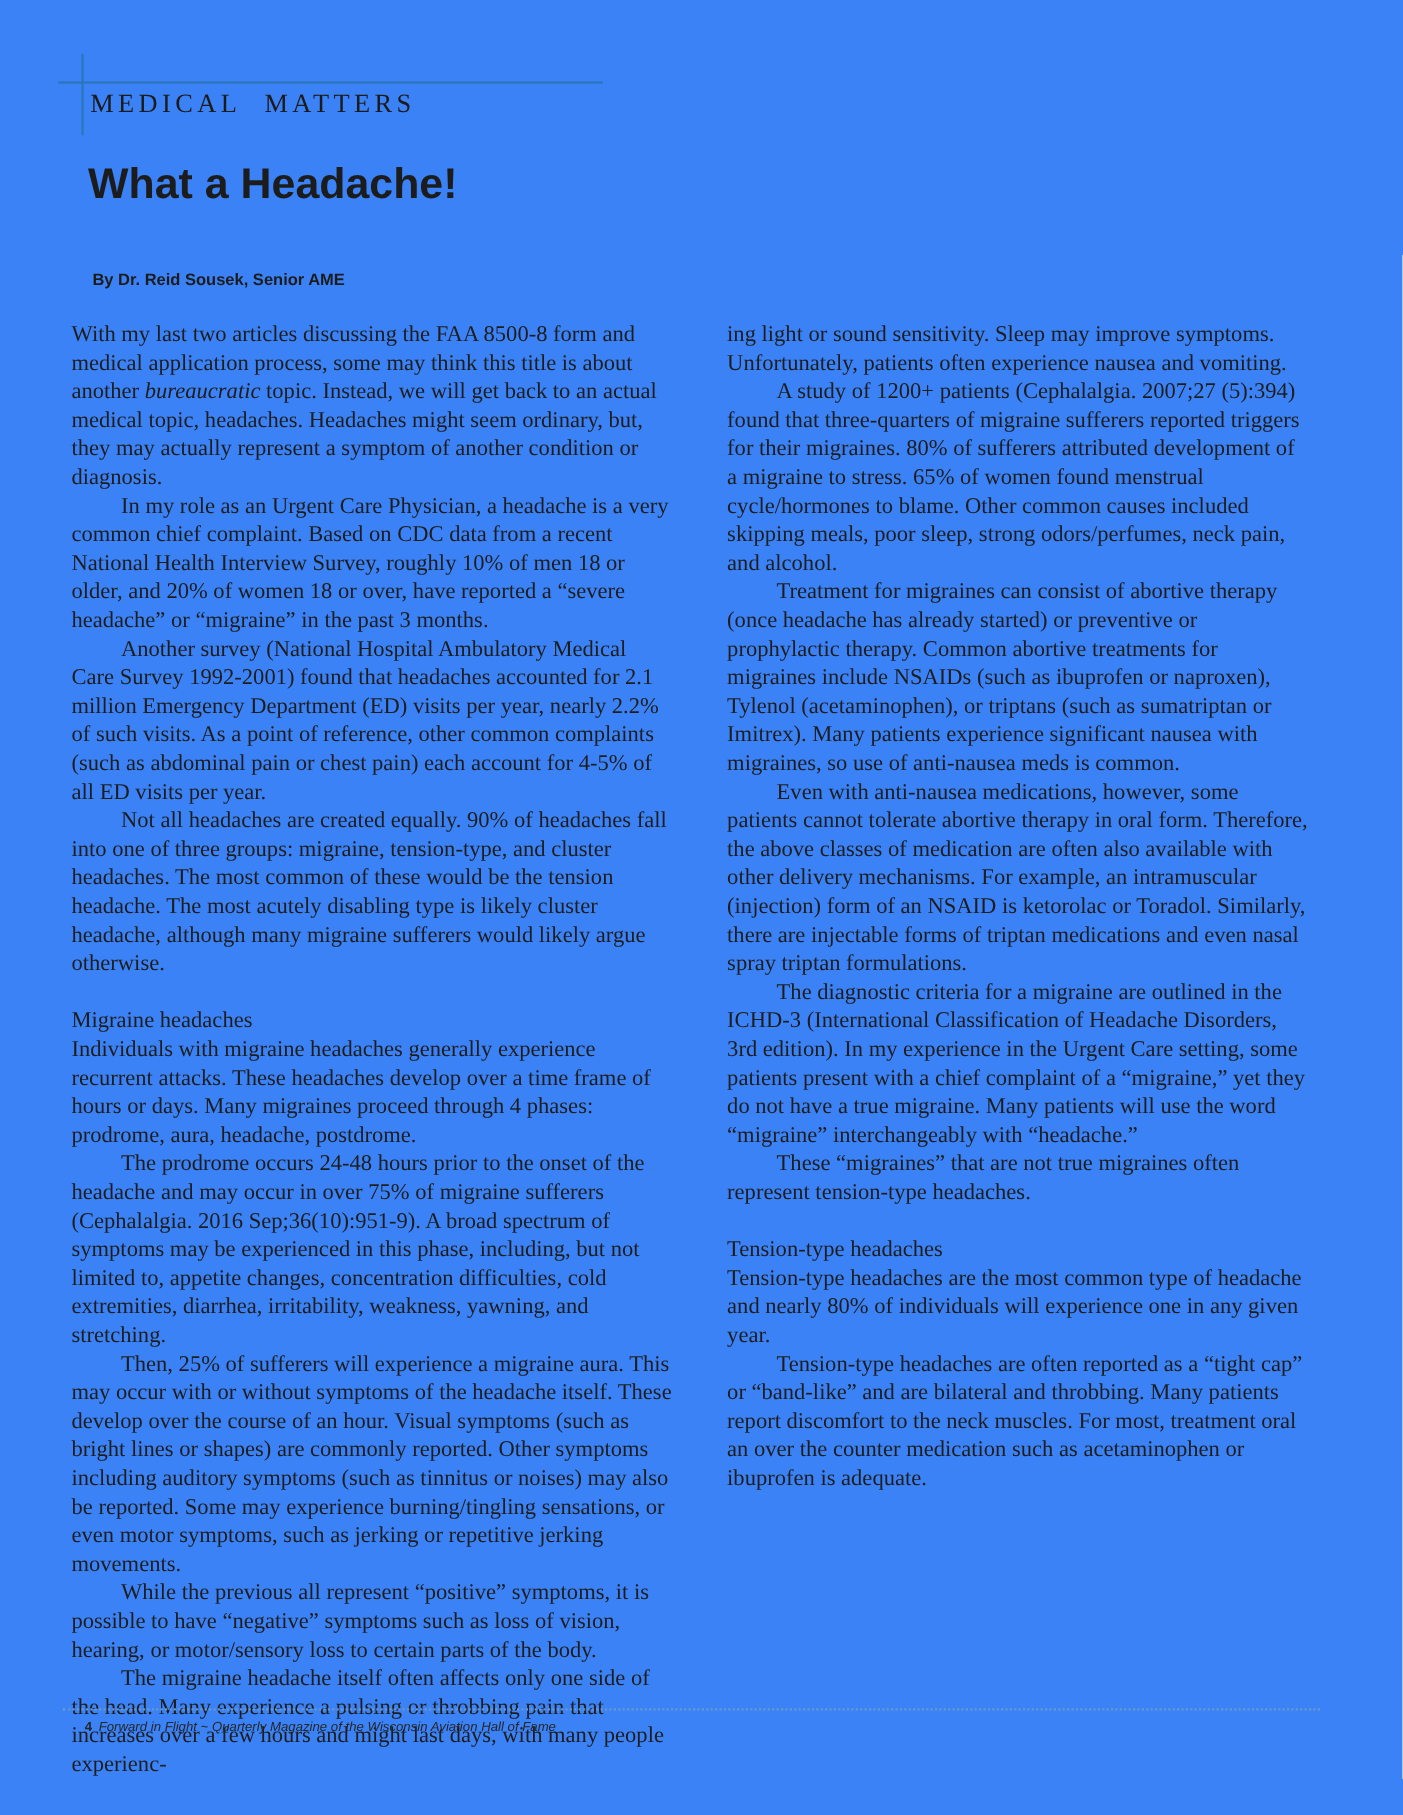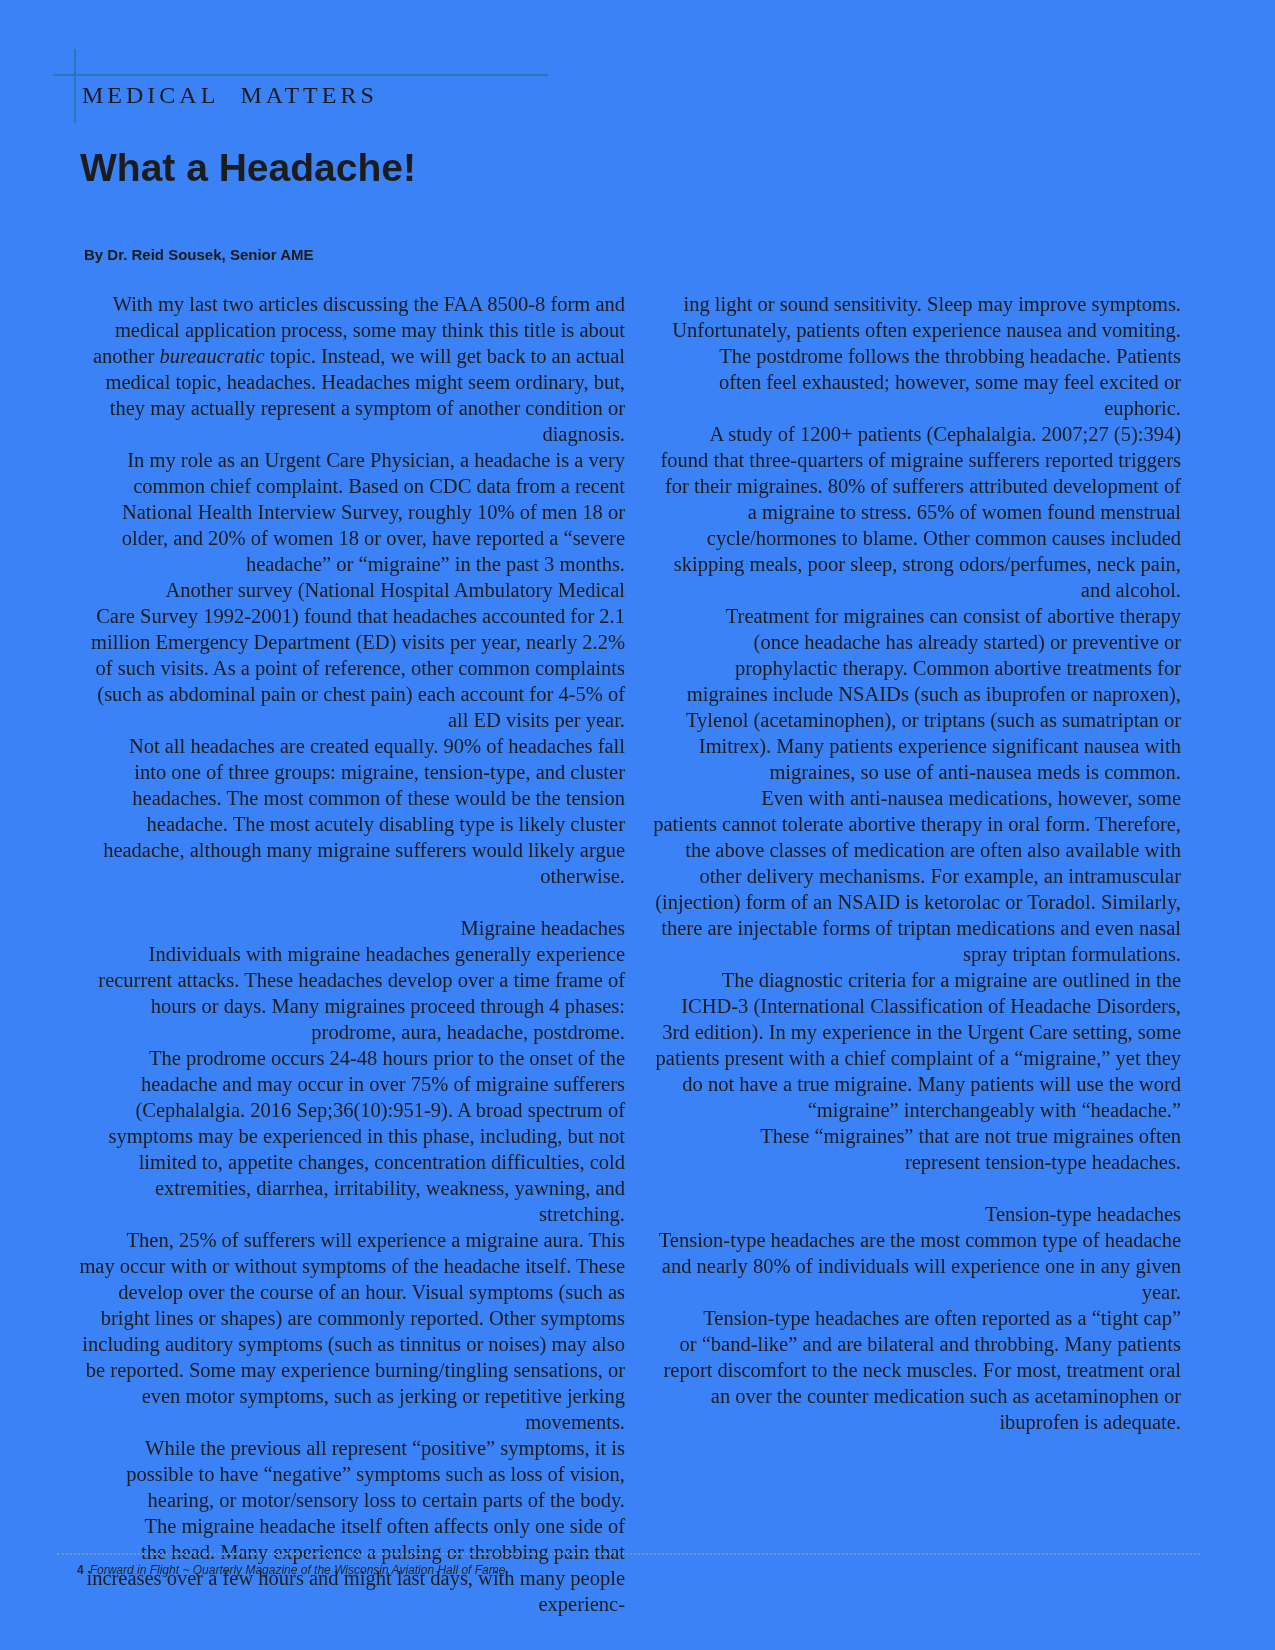--- a/index.html
+++ b/index.html
@@ -36,24 +36,24 @@
     font-family:"Liberation Sans","DejaVu Sans",sans-serif;
     font-weight:bold;font-size:39px;color:#1c1c1c;text-align:center;
   }
   .byline{
     position:absolute;left:84px;top:246px;
     font-family:"Liberation Sans","DejaVu Sans",sans-serif;
     font-weight:bold;font-size:15px;color:#1c1c1c;
   }
   
   .columns{
-    position:absolute;left:77px;top:291px;width:1120px;
-    display:flex;gap:28px;
+    position:absolute;left:65px;top:291px;width:1120px;
+    display:flex;gap:48px;
     font-family:"Liberation Serif","DejaVu Serif",serif;
-    font-size:20.5px;line-height:26px;color:var(--ink);text-align:right;
+    font-size:20.5px;line-height:26px;color:var(--ink);
   }
   .col{flex:0 0 auto;}
   .col-left{width:548px;}
   .col-right{width:528px;}
   .col p{margin:0;}
   .ind{text-indent:45px;}
   .subhead{
     font-weight:normal;
     margin:26px 0 0 0 !important;
   }
@@ -93,21 +93,20 @@
       <p class="subhead">Migraine headaches</p>
       <p>Individuals with migraine headaches generally experience recurrent attacks. These headaches develop over a time frame of hours or days. Many migraines proceed through 4 phases: prodrome, aura, headache, postdrome.</p>
       <p class="ind">The prodrome occurs 24-48 hours prior to the onset of the headache and may occur in over 75% of migraine sufferers (Cephalalgia. 2016 Sep;36(10):951-9). A broad spectrum of symptoms may be experienced in this phase, including, but not limited to, appetite changes, concentration difficulties, cold extremities, diarrhea, irritability, weakness, yawning, and stretching.</p>
       <p class="ind">Then, 25% of sufferers will experience a migraine aura. This may occur with or without symptoms of the headache itself. These develop over the course of an hour. Visual symptoms (such as bright lines or shapes) are commonly reported. Other symptoms including auditory symptoms (such as tinnitus or noises) may also be reported. Some may experience burning/tingling sensations, or even motor symptoms, such as jerking or repetitive jerking movements.</p>
       <p class="ind">While the previous all represent “positive” symptoms, it is possible to have “negative” symptoms such as loss of vision, hearing, or motor/sensory loss to certain parts of the body.</p>
       <p class="ind">The migraine headache itself often affects only one side of the head. Many experience a pulsing or throbbing pain that increases over a few hours and might last days, with many people experienc-</p>
     </div>
 
     <div class="col col-right">
       <p>ing light or sound sensitivity. Sleep may improve symptoms. Unfortunately, patients often experience nausea and vomiting.</p>
-      <p class="ind">The postdrome follows the throbbing headache. Patients often feel exhausted; however, some may feel excited or euphoric.</p>
       <p class="ind">A study of 1200+ patients (Cephalalgia. 2007;27 (5):394) found that three-quarters of migraine sufferers reported triggers for their migraines. 80% of sufferers attributed development of a migraine to stress. 65% of women found menstrual cycle/hormones to blame. Other common causes included skipping meals, poor sleep, strong odors/perfumes, neck pain, and alcohol.</p>
       <p class="ind">Treatment for migraines can consist of abortive therapy (once headache has already started) or preventive or prophylactic therapy. Common abortive treatments for migraines include NSAIDs (such as ibuprofen or naproxen), Tylenol (acetaminophen), or triptans (such as sumatriptan or Imitrex). Many patients experience significant nausea with migraines, so use of anti-nausea meds is common.</p>
       <p class="ind">Even with anti-nausea medications, however, some patients cannot tolerate abortive therapy in oral form. Therefore, the above classes of medication are often also available with other delivery mechanisms. For example, an intramuscular (injection) form of an NSAID is ketorolac or Toradol. Similarly, there are injectable forms of triptan medications and even nasal spray triptan formulations.</p>
       <p class="ind">The diagnostic criteria for a migraine are outlined in the ICHD-3 (International Classification of Headache Disorders, 3rd edition).  In my experience in the Urgent Care setting, some patients present with a chief complaint of a “migraine,” yet they do not have a true migraine. Many patients will use the word “migraine” interchangeably with “headache.”</p>
       <p class="ind">These “migraines” that are not true migraines often represent tension-type headaches.</p>
       <p class="subhead">Tension-type headaches</p>
       <p>Tension-type headaches are the most common type of headache and nearly 80% of individuals will experience one in any given year.</p>
       <p class="ind">Tension-type headaches are often reported as a “tight cap” or “band-like” and are bilateral and throbbing. Many patients report discomfort to the neck muscles. For most, treatment oral an over the counter medication such as acetaminophen or ibuprofen is adequate.</p>
     </div>
 

